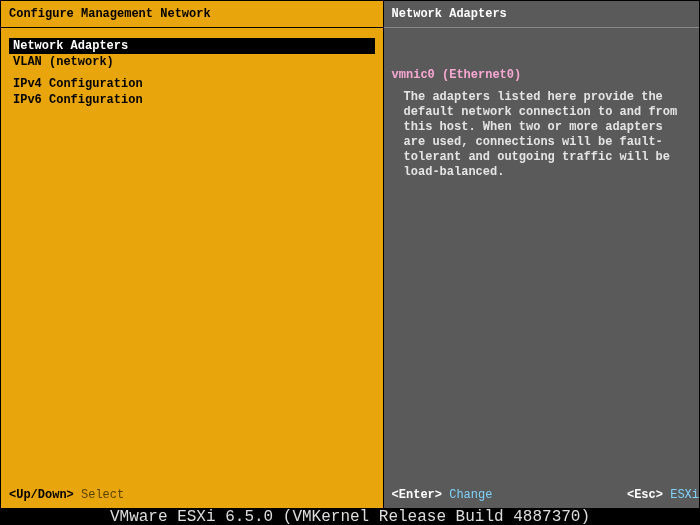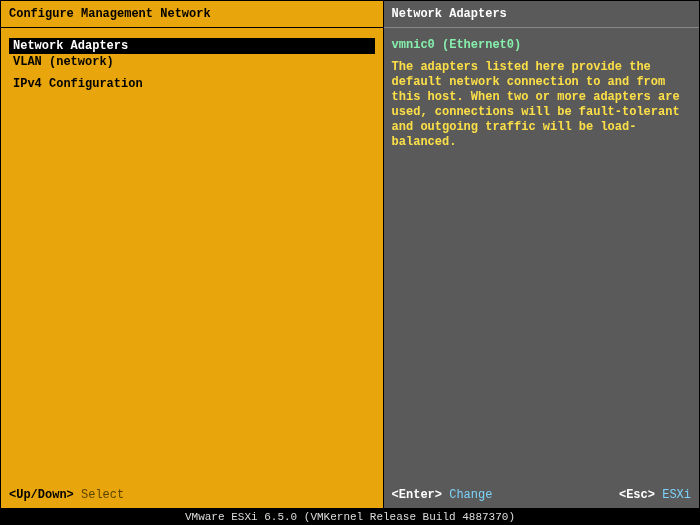--- a/index.html
+++ b/index.html
@@ -64,63 +64,66 @@
     .menu-item {
       padding: 1px 4px;
       cursor: pointer;
       white-space: nowrap;
     }
     .menu-item.selected {
       background: #000;
       color: #fff;
     }
     .right-panel .adapter-name {
-      color: #86efac;
+      color: #f9a8d4;
       margin-bottom: 8px;
+      margin-top: 30px;
     }
     .right-panel .help-text {
-      color: #fde047;
+      color: #e5e5e5;
       line-height: 1.25;
+      margin-left: 12px;
     }
     .panel-footer {
-      padding: 4px 8px 6px 8px;
+      padding: 4px 0 6px 8px;
       display: flex;
       justify-content: space-between;
       align-items: baseline;
     }
     .left-panel .panel-footer { color: #000; }
     .right-panel .panel-footer { color: #fff; }
     .hint-key { font-weight: bold; }
     .left-panel .hint-label { color: #5a4400; font-weight: normal; }
     .right-panel .hint-label { color: #7dd3fc; font-weight: normal; }
     .statusbar {
       height: 16px;
       line-height: 16px;
       background: #000;
       color: #ddd;
       text-align: center;
-      font-size: 11px;
+      font-size: 16px;
       font-weight: normal;
     }
   </style>
 </head>
 <body>
 
 <div class="screen">
   <div class="main">
 
     <div class="left-panel">
       <div class="panel-header">Configure Management Network</div>
       <div class="panel-body">
         <div class="menu-block">
           <div class="menu-item selected">Network Adapters</div>
           <div class="menu-item">VLAN (network)</div>
         </div>
         <div class="menu-block">
           <div class="menu-item">IPv4 Configuration</div>
+          <div class="menu-item">IPv6 Configuration</div>
         </div>
       </div>
       <div class="panel-footer">
         <span>
           <span class="hint-key">&lt;Up/Down&gt;</span>
           <span class="hint-label">Select</span>
         </span>
         <span></span>
       </div>
     </div>

